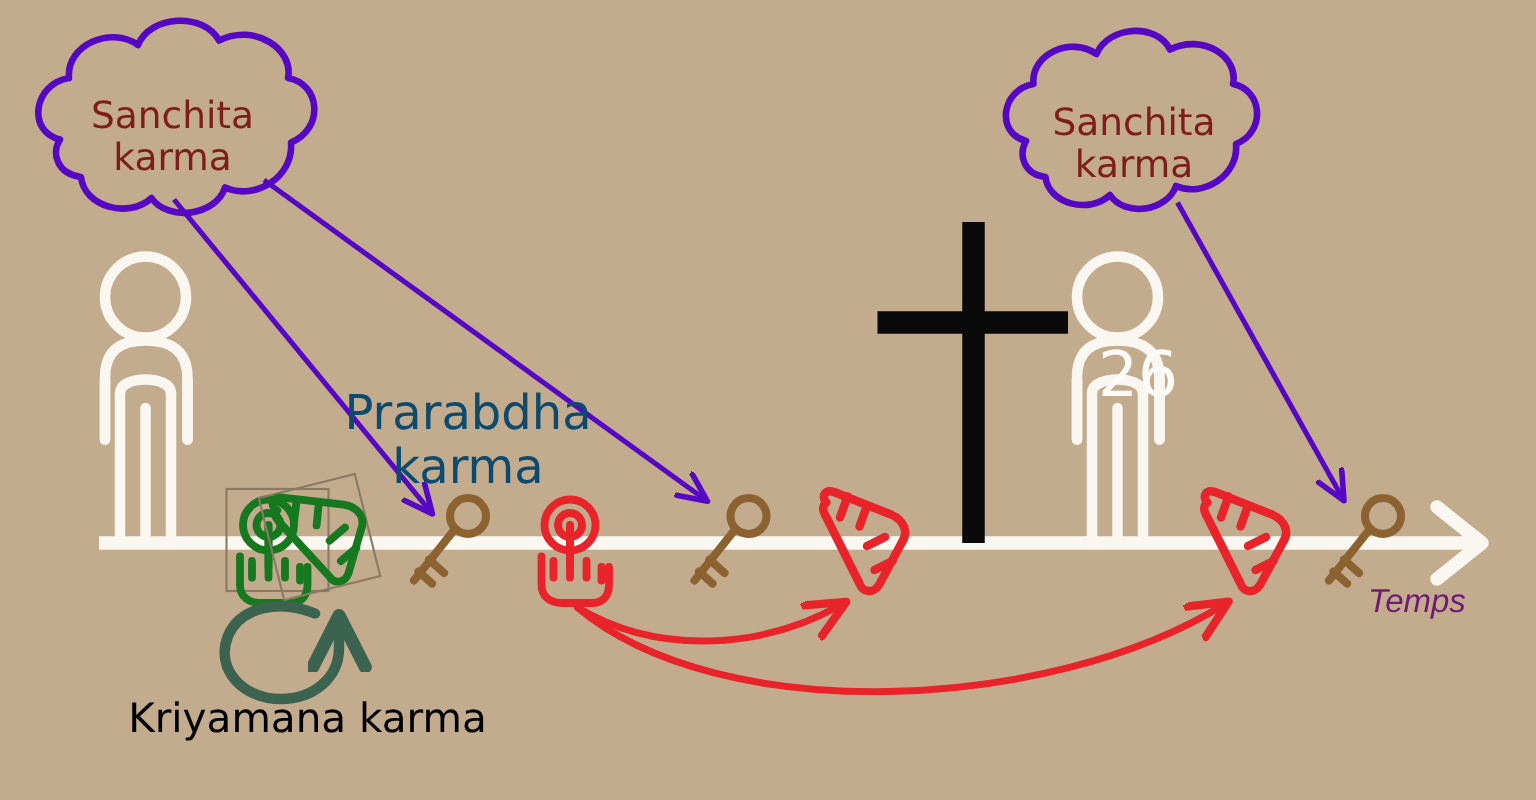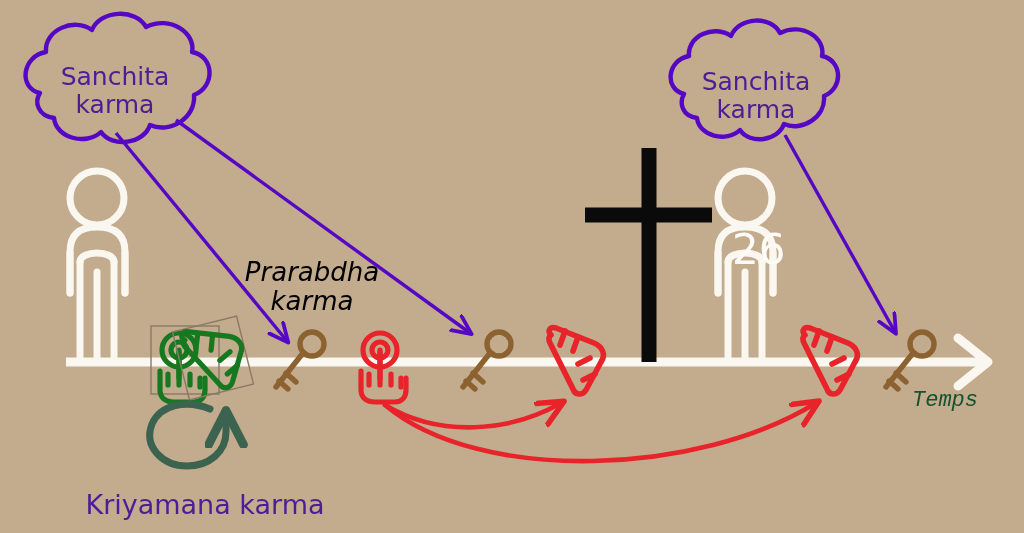--- a/index.html
+++ b/index.html
@@ -26,42 +26,40 @@
     height: 533px;
   }
   .lbl {
     position: absolute;
     white-space: pre;
     line-height: 1.12;
     text-align: center;
   }
   .cloud-label {
     font-size: 25px;
-    color: #4c1d95;
+    color: #7f1d1d;
     font-weight: 400;
   }
   .prarabdha-label {
-    font-size: 26px;
-    color: #000000;
-    font-style: italic;
+    font-size: 32px;
+    color: #0c4a6e;
   }
   .kriyamana-label {
     font-size: 27px;
-    color: #4c1d95;
-    margin-top: 25px;
+    color: #000000;
   }
   .agami-label {
     font-size: 27px;
     color: #e8232a;
   }
   .temps-label {
     font-size: 22px;
-    color: #14532d;
+    color: #701a75;
     font-style: italic;
-    font-family: Liberation Mono, monospace;
+    font-family: Liberation Sans, sans-serif;
   }
   .figure-num {
     position: absolute;
     font-size: 42px;
     color: #fdfbf7;
     font-family: "DejaVu Sans", "Liberation Sans", sans-serif;
   }
 </style>
 </head>
 <body>

